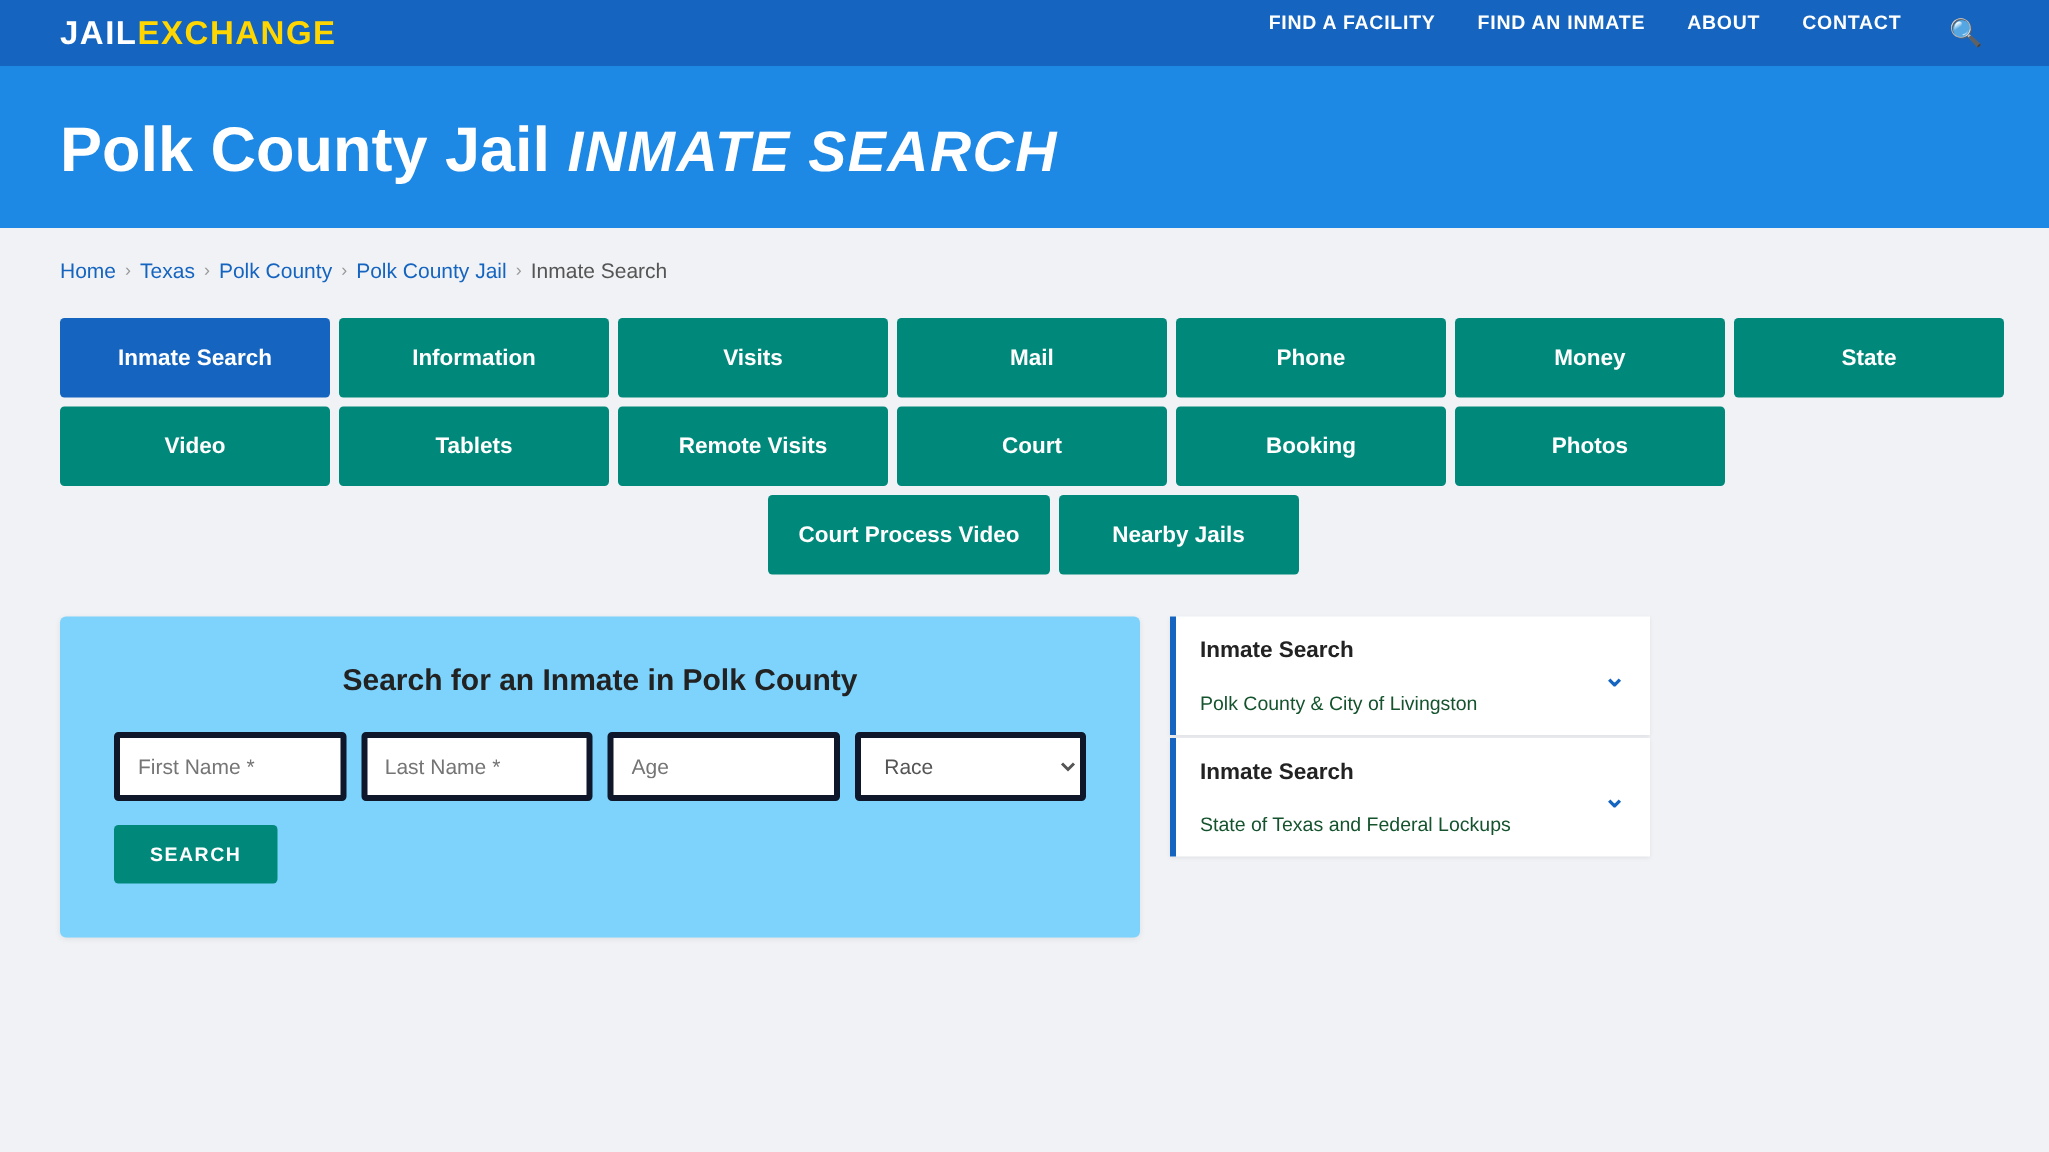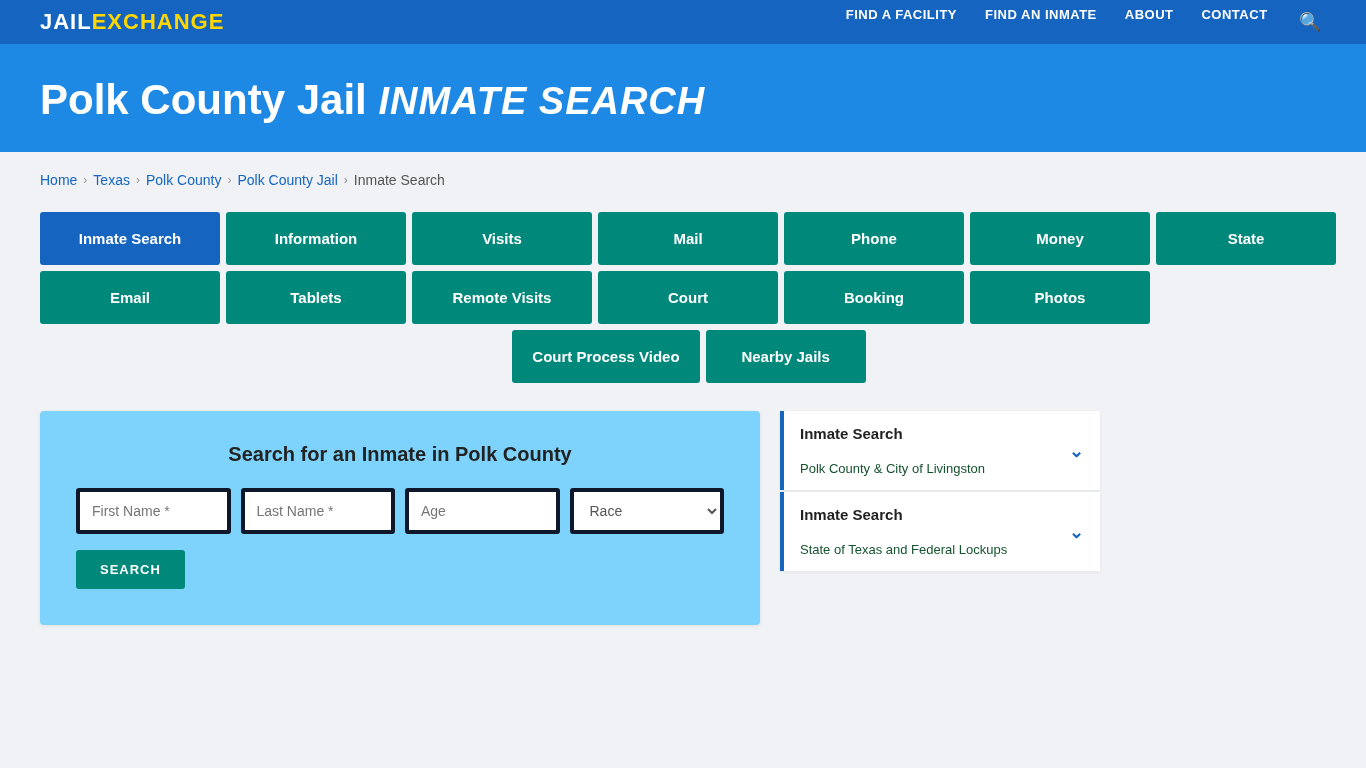--- a/index.html
+++ b/index.html
@@ -256,21 +256,21 @@
       <button class="nav-btn active">Inmate Search</button>
       <button class="nav-btn">Information</button>
       <button class="nav-btn">Visits</button>
       <button class="nav-btn">Mail</button>
       <button class="nav-btn">Phone</button>
       <button class="nav-btn">Money</button>
       <button class="nav-btn">State</button>
     </div>
 
     <div class="nav-row">
-      <button class="nav-btn">Email</button>
+      <button class="nav-btn">Video</button>
       <button class="nav-btn">Tablets</button>
       <button class="nav-btn">Remote Visits</button>
       <button class="nav-btn">Court</button>
       <button class="nav-btn">Booking</button>
       <button class="nav-btn">Photos</button>
     </div>
 
     <div class="nav-row centered">
       <button class="nav-btn wide">Court Process Video</button>
       <button class="nav-btn wide">Nearby Jails</button>

